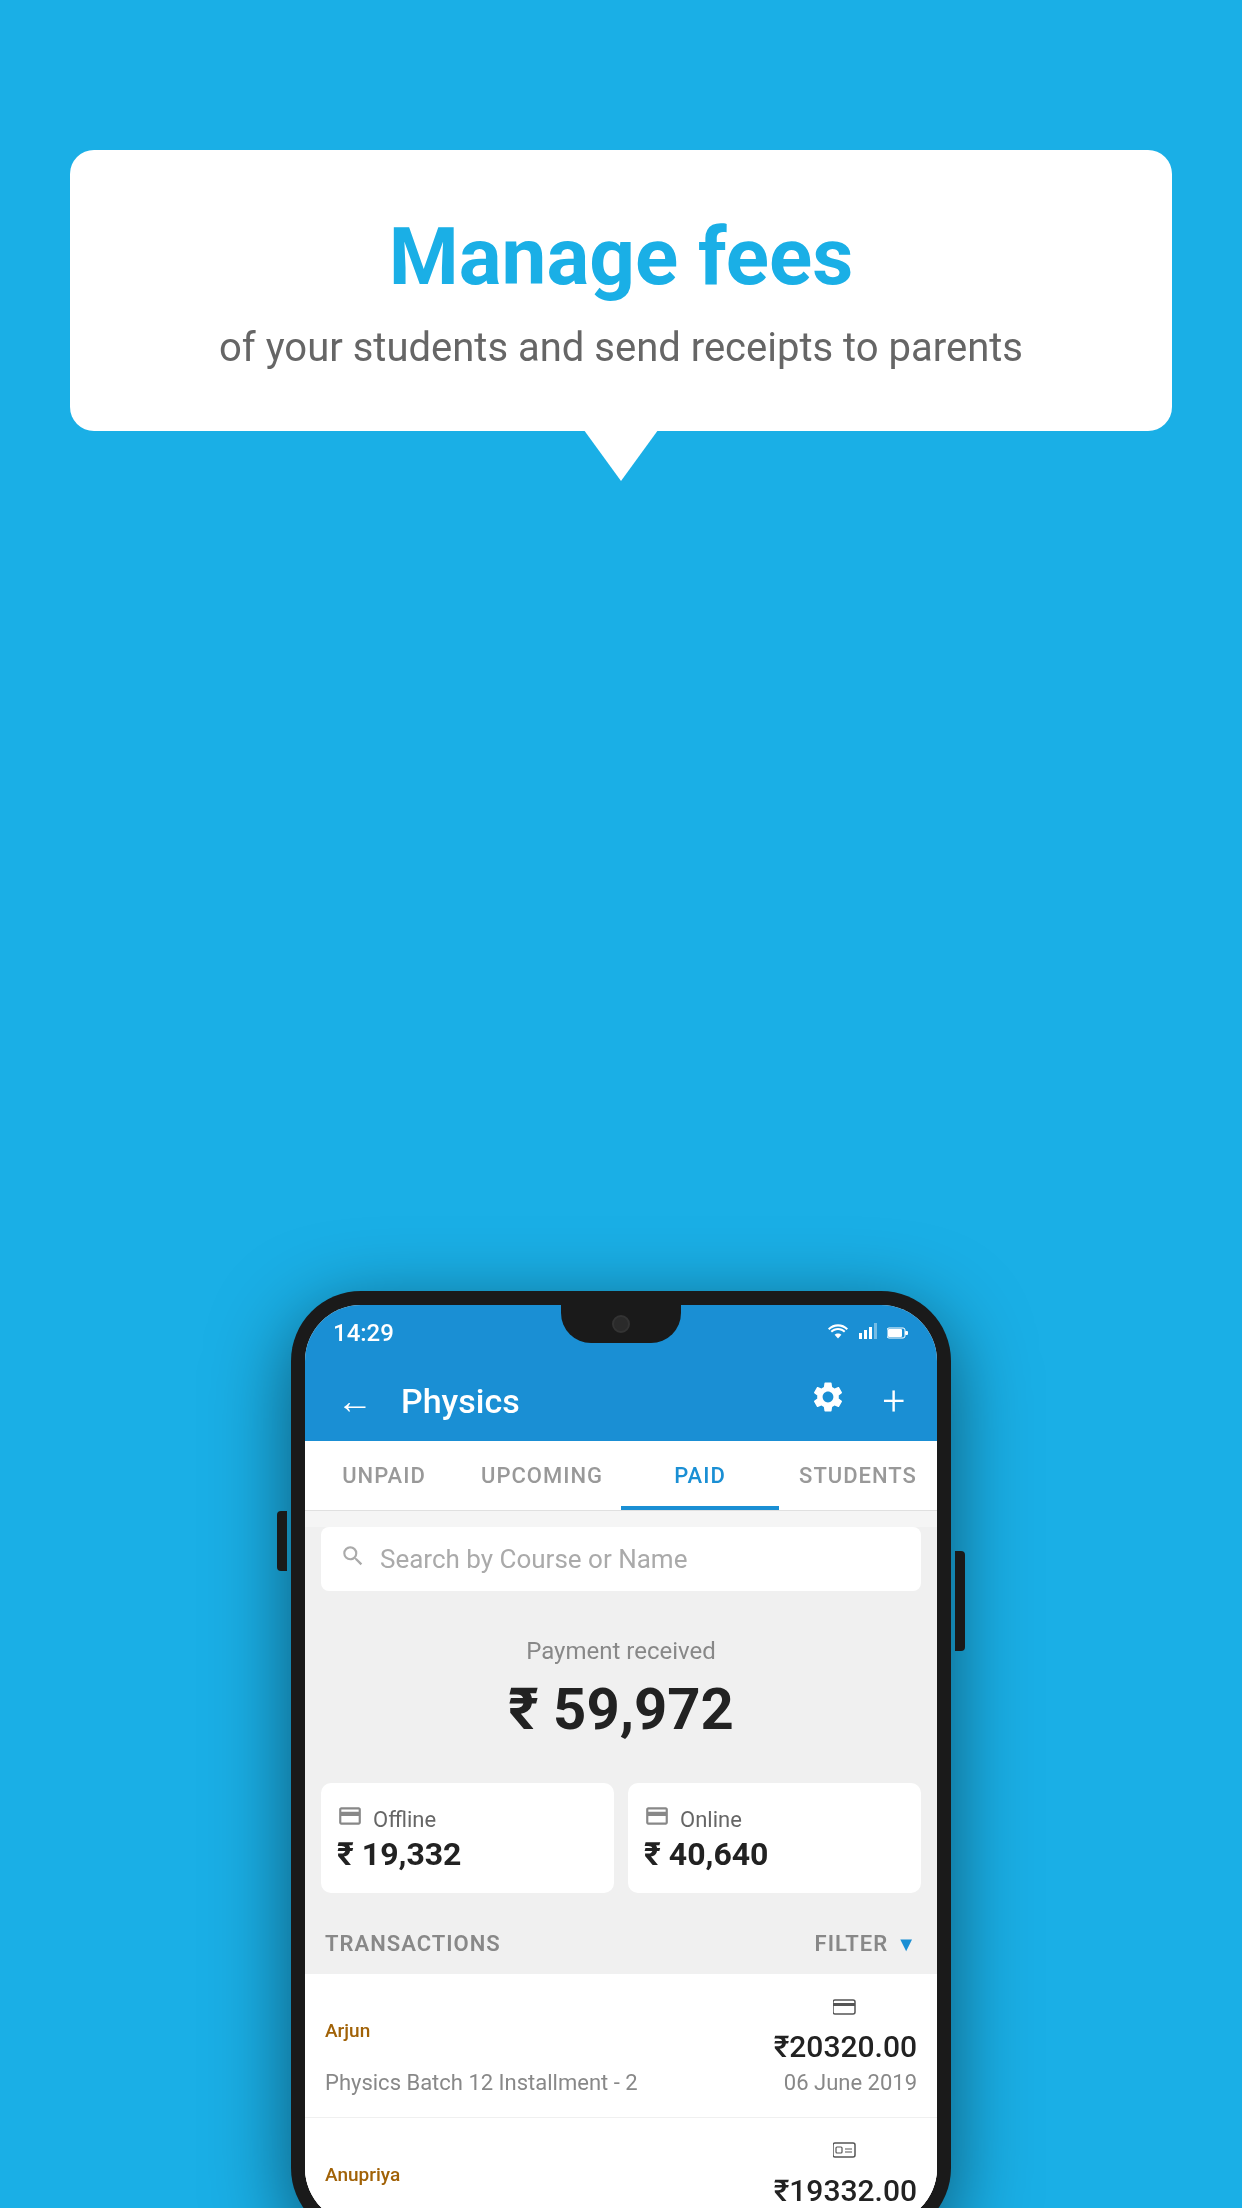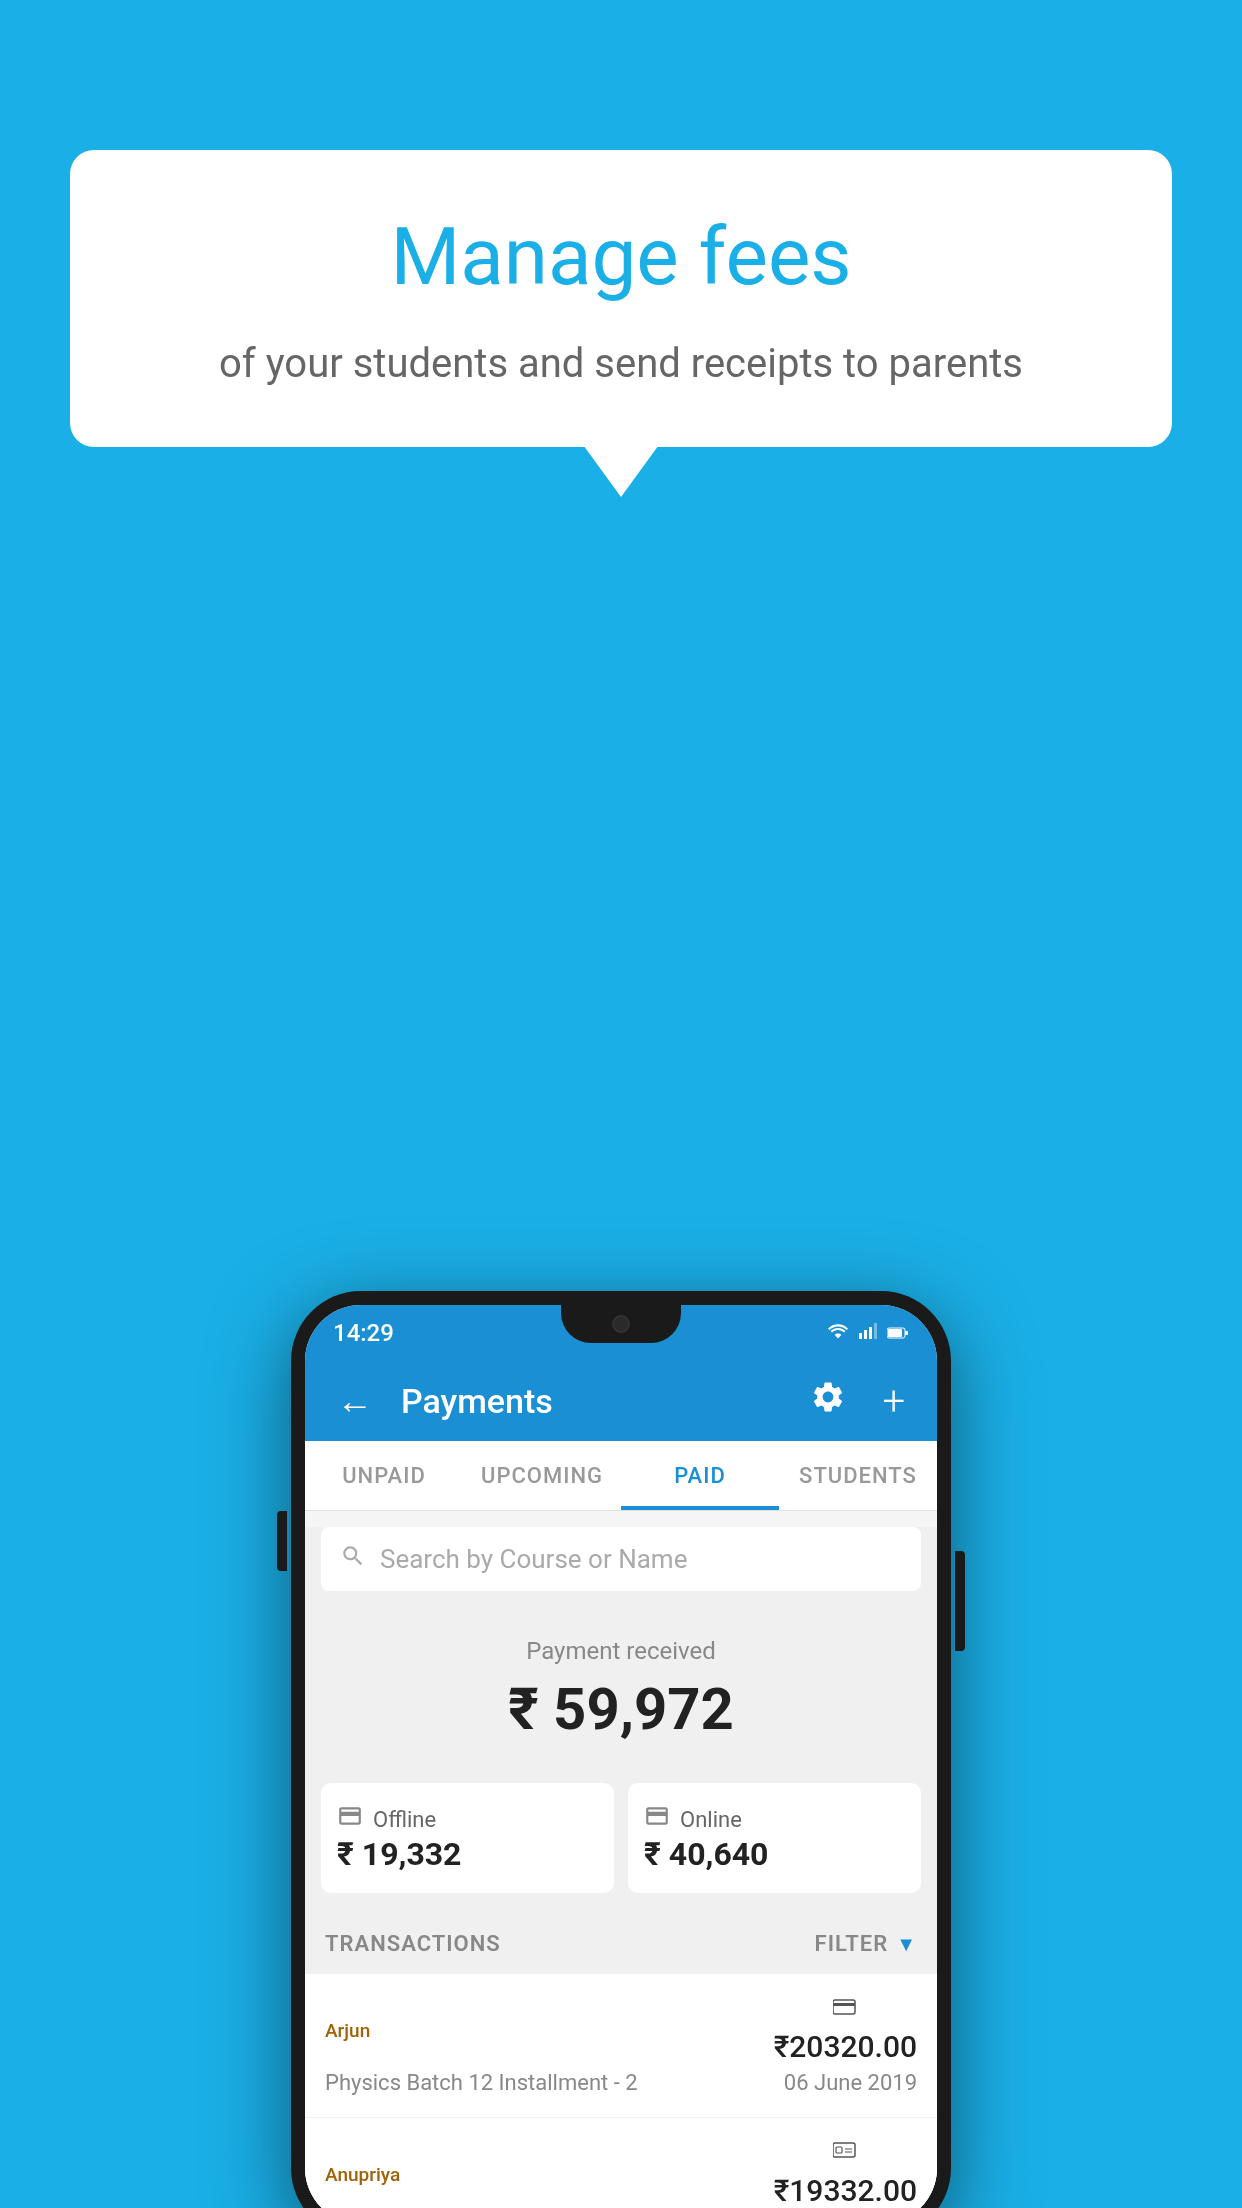--- a/index.html
+++ b/index.html
@@ -38,22 +38,22 @@
       transform: translateX(-50%);
       width: 0;
       height: 0;
       border-left: 40px solid transparent;
       border-right: 40px solid transparent;
       border-top: 55px solid white;
     }
     .bubble-title {
       color: #1AAFE6;
       font-size: 80px;
-      font-weight: 400;
-      margin-bottom: 36px;
+      font-weight: 700;
+      margin-bottom: 20px;
     }
     .bubble-subtitle {
       color: #666;
       font-size: 40px;
       font-weight: 400;
     }
 
     
     .phone-wrapper {
       position: absolute;
@@ -396,21 +396,21 @@
               <rect x="0" y="1" width="18" height="10" rx="2" ry="2" stroke="white" stroke-width="1" fill="none"></rect>
               <rect x="18" y="4" width="3" height="4" rx="1"></rect>
               <rect x="1" y="2" width="14" height="8" rx="1" fill="white"></rect>
             </svg>
           </span>
         </div>
       </div>
 
       <div class="app-bar">
         <span class="back-btn">←</span>
-        <span class="app-title">Payments</span>
+        <span class="app-title">Physics</span>
         <span class="gear-btn">
           <svg width="36" height="36" viewBox="0 0 24 24" fill="white">
             <path d="M19.14,12.94c0.04-0.3,0.06-0.61,0.06-0.94c0-0.32-0.02-0.64-0.07-0.94l2.03-1.58c0.18-0.14,0.23-0.41,0.12-0.61 l-1.92-3.32c-0.12-0.22-0.37-0.29-0.59-0.22l-2.39,0.96c-0.5-0.38-1.03-0.7-1.62-0.94L14.4,2.81c-0.04-0.24-0.24-0.41-0.48-0.41 h-3.84c-0.24,0-0.43,0.17-0.47,0.41L9.25,5.35C8.66,5.59,8.12,5.92,7.63,6.29L5.24,5.33c-0.22-0.08-0.47,0-0.59,0.22L2.74,8.87 C2.62,9.08,2.66,9.34,2.86,9.48l2.03,1.58C4.84,11.36,4.8,11.69,4.8,12s0.02,0.64,0.07,0.94l-2.03,1.58 c-0.18,0.14-0.23,0.41-0.12,0.61l1.92,3.32c0.12,0.22,0.37,0.29,0.59,0.22l2.39-0.96c0.5,0.38,1.03,0.7,1.62,0.94l0.36,2.54 c0.05,0.24,0.24,0.41,0.48,0.41h3.84c0.24,0,0.44-0.17,0.47-0.41l0.36-2.54c0.59-0.24,1.13-0.56,1.62-0.94l2.39,0.96 c0.22,0.08,0.47,0,0.59-0.22l1.92-3.32c0.12-0.22,0.07-0.47-0.12-0.61L19.14,12.94z M12,15.6c-1.98,0-3.6-1.62-3.6-3.6 s1.62-3.6,3.6-3.6s3.6,1.62,3.6,3.6S13.98,15.6,12,15.6z"></path>
           </svg>
         </span>
         <span class="plus-btn" style="font-size: 40px; font-weight: 300;">+</span>
       </div>
 
       <div class="tabs">
         <div class="tab">UNPAID</div>

